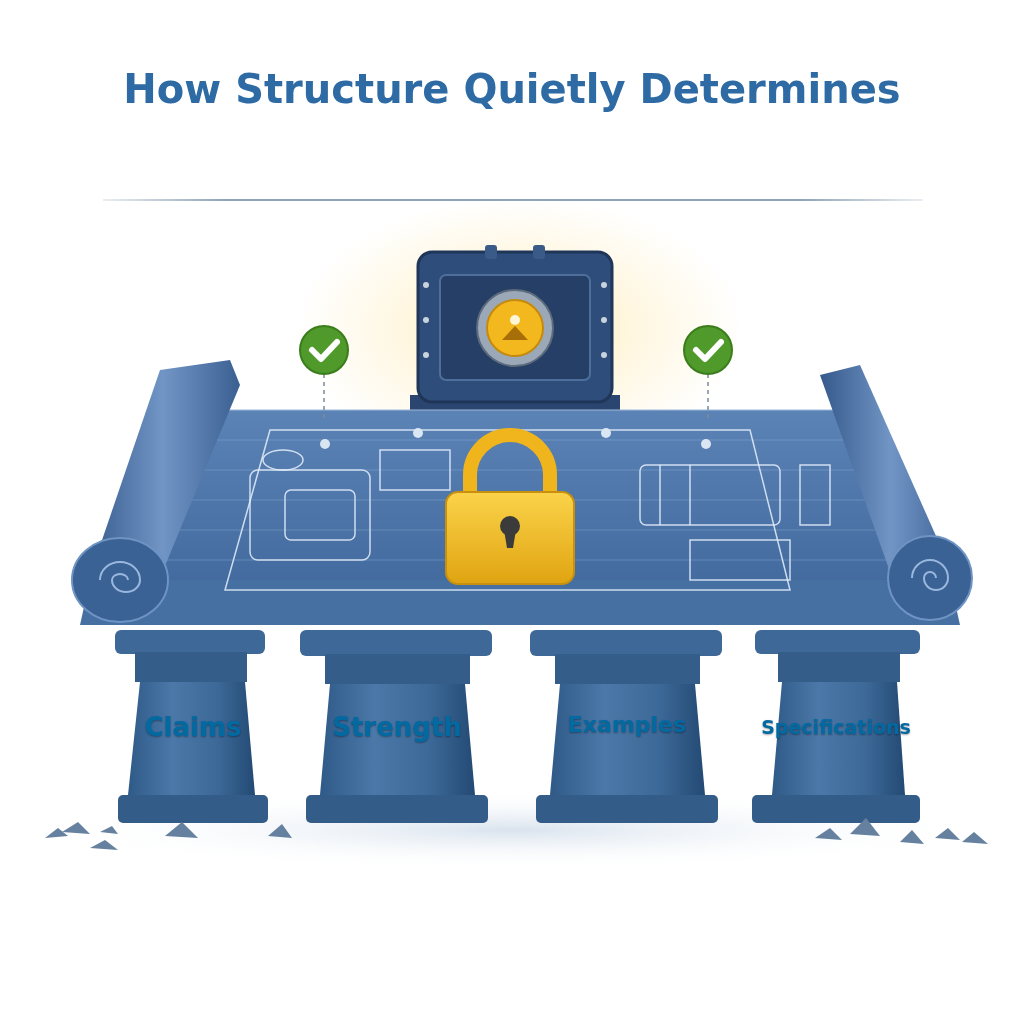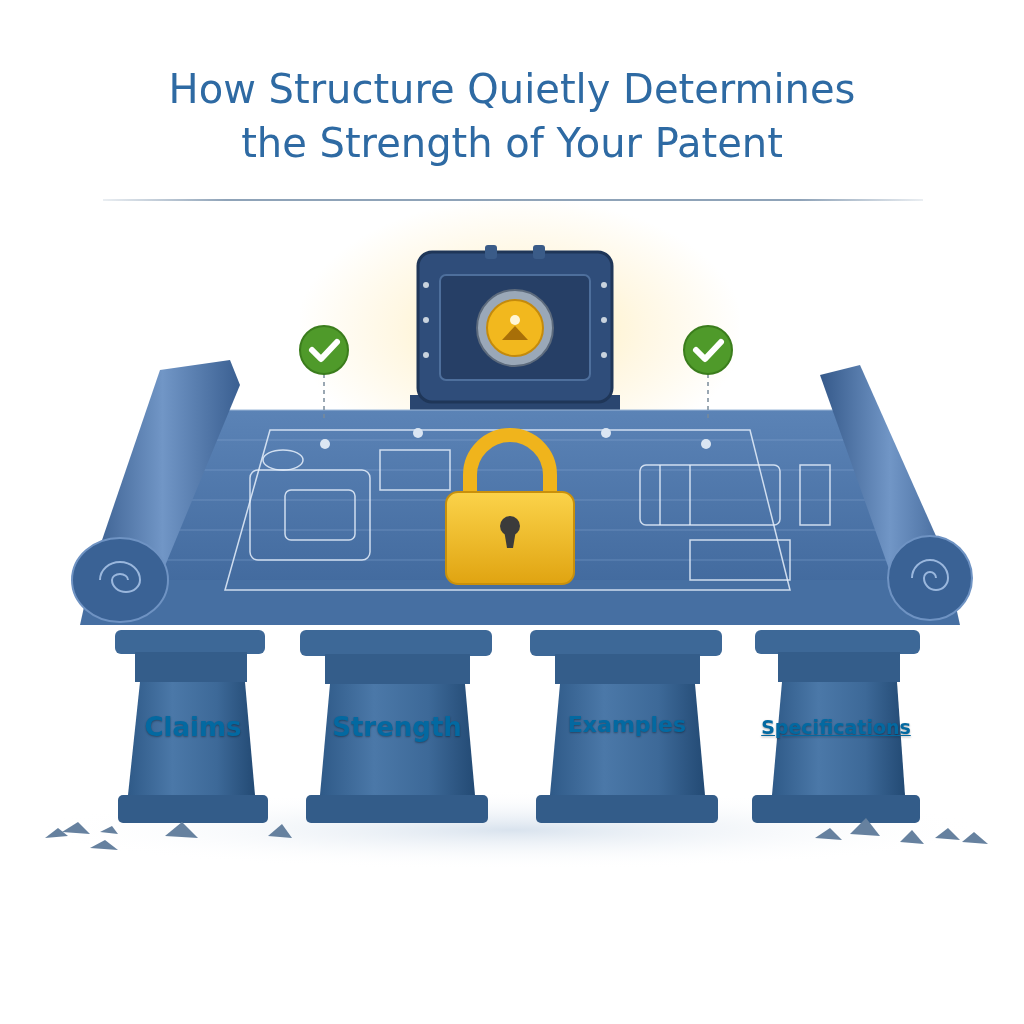--- a/index.html
+++ b/index.html
@@ -3,21 +3,21 @@
 <meta charset="utf-8">
 <style>
   html, body { margin: 0; padding: 0; }
   body {
     width: 1024px; height: 1024px; overflow: hidden; position: relative;
     background: #ffffff;
     font-family: "Liberation Sans", "DejaVu Sans", sans-serif;
   }
   .title {
     position: absolute; left: 0; width: 1024px; top: 62px;
-    text-align: center; color: #2e6aa3; font-weight: normal;
+    text-align: center; color: #2e6aa3; font-weight: bold;
     font-size: 40px; line-height: 54px; letter-spacing: 0px;
     font-family: "DejaVu Sans", sans-serif;
   }
   .title-rule {
     position: absolute; left: 103px; width: 820px; top: 199px; height: 2px;
     background: linear-gradient(90deg, rgba(150,170,190,0.2), #8fa3b8 15%, #8fa3b8 85%, rgba(150,170,190,0.2));
   }
   .glow {
     position: absolute; left: 300px; top: 200px; width: 440px; height: 260px;
     background: radial-gradient(ellipse at center, rgba(255,236,170,0.85) 0%, rgba(255,240,200,0.5) 40%, rgba(255,255,255,0) 72%);
@@ -27,21 +27,20 @@
     position: absolute; color: #0369a1; font-weight: bold; text-align: center;
     font-family: "DejaVu Sans", sans-serif;
     text-shadow: 0 1px 2px rgba(0,0,0,0.35);
   }
 </style>
 </head>
 <body>
 
 <div class="title">
   <div>How Structure Quietly Determines</div>
-  <div>the Strength of Your Patent</div>
 </div>
 <div class="title-rule"></div>
 
 <div class="glow"></div>
 
 <svg class="art" width="1024" height="1024" viewBox="0 0 1024 1024">
   <defs>
     <linearGradient id="bp" x1="0" y1="0" x2="0" y2="1">
       <stop offset="0" stop-color="#5b83b6"></stop>
       <stop offset="1" stop-color="#3f679b"></stop>
@@ -188,13 +187,13 @@
       <path d="M850 834 L866 818 L880 836 Z"></path>
     <path d="M900 842 L912 830 L924 844 Z"></path>
       <path d="M935 838 L948 828 L960 840 Z"></path>
     <path d="M962 842 L974 832 L988 844 Z"></path>
   </g>
 </svg>
 
 <div class="pillar-label" style="left:118px; top:712px; width:150px; font-size:26px;">Claims</div>
 <div class="pillar-label" style="left:306px; top:712px; width:182px; font-size:26px;">Strength</div>
 <div class="pillar-label" style="left:536px; top:712px; width:182px; font-size:22px;">Examples</div>
-<div class="pillar-label" style="left:752px; top:716px; width:168px; font-size:19px;text-decoration:underline;">Specifications</div>
+<div class="pillar-label" style="left:752px; top:716px; width:168px; font-size:19px;">Specifications</div>
 
 </body></html>

